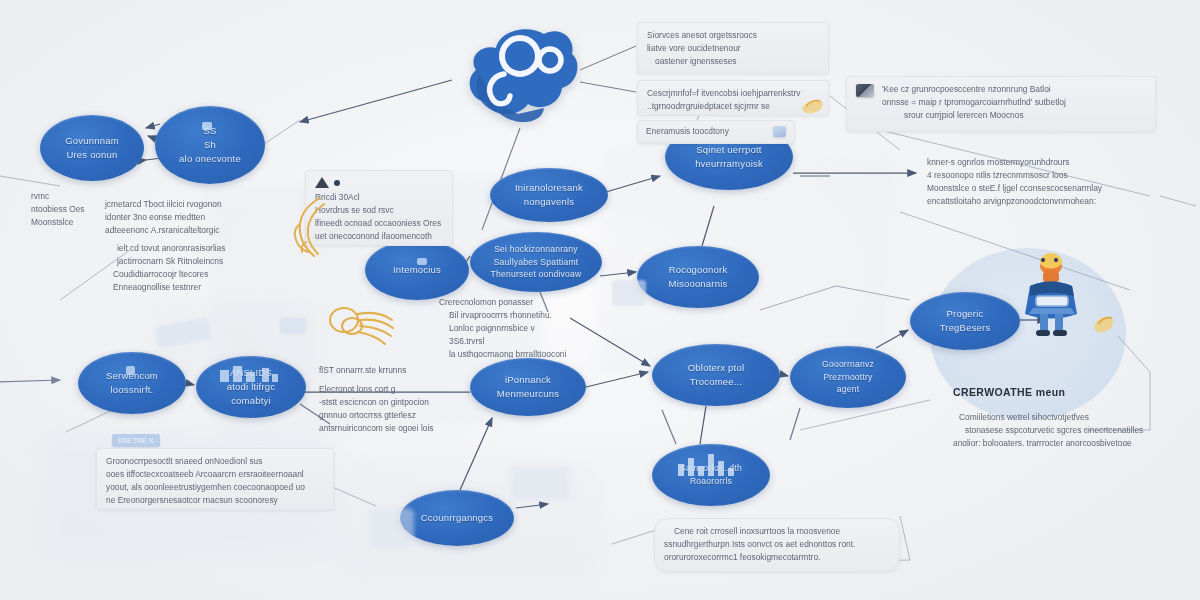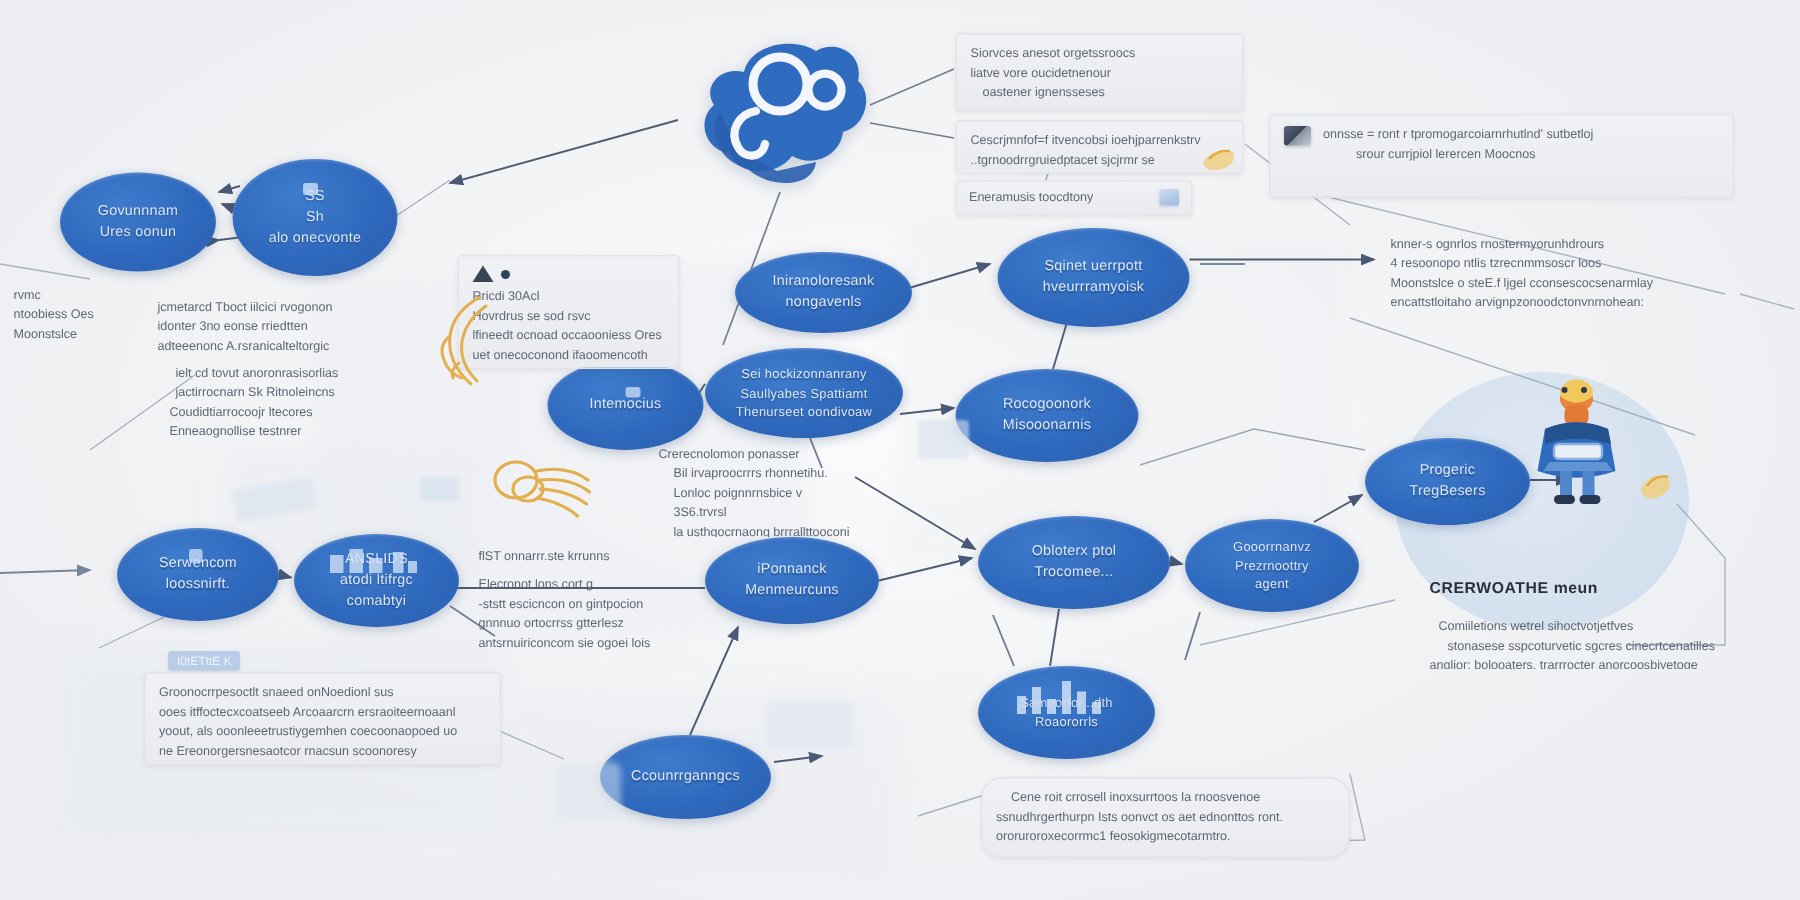--- a/index.html
+++ b/index.html
@@ -194,21 +194,21 @@
 
   <div class="node" style="left:40px;top:115px;width:104px;height:66px;">
     <span class="label">Govunnnam<br>Ures oonun</span>
   </div>
   <div class="node" style="left:155px;top:106px;width:110px;height:78px;">
     <span class="label">SS<br>Sh<br>alo onecvonte</span>
   </div>
   <div class="node" style="left:490px;top:168px;width:118px;height:54px;">
     <span class="label">Iniranoloresank<br>nongavenls</span>
   </div>
-  <div class="node" style="left:665px;top:152px;width:128px;height:66px;">
+  <div class="node" style="left:665px;top:124px;width:128px;height:66px;">
     <span class="label">Sqinet uerrpott<br>hveurrramyoisk</span>
   </div>
   <div class="node sm" style="left:470px;top:232px;width:132px;height:60px;">
     <span class="label">Sei hockizonnanrany<br>Saullyabes Spattiamt<br>Thenurseet oondivoaw</span>
   </div>
   <div class="node" style="left:637px;top:246px;width:122px;height:62px;">
     <span class="label">Rocogoonork<br>Misooonarnis</span>
   </div>
   <div class="node" style="left:365px;top:240px;width:104px;height:60px;">
     <span class="label">Intemocius</span>
@@ -254,21 +254,21 @@
         <rect x="15" y="2" width="9" height="16"></rect>
       <rect x="28" y="8" width="9" height="10"></rect>
         <rect x="44" y="4" width="7" height="14"></rect>
       <rect x="54" y="10" width="6" height="8"></rect>
     </g>
   </svg>
   <div style="position:absolute;left:202px;top:122px;width:10px;height:8px;border-radius:2px;background:#cfe0f6;opacity:.8;"></div>
   <div style="position:absolute;left:126px;top:366px;width:9px;height:9px;border-radius:2px;background:#cfe0f6;opacity:.75;"></div>
   <div style="position:absolute;left:417px;top:258px;width:10px;height:7px;border-radius:2px;background:#cfe0f6;opacity:.75;"></div>
 
-  <div class="card plain" style="left:0;top:184px;width:86px;height:52px;">
+  <div class="card plain" style="left:22px;top:184px;width:86px;height:52px;">
     <div class="ln">rvmc</div>
     <div class="ln">ntoobiess Oes</div>
     <div class="ln">Moonstslce</div>
   </div>
 
   <div class="card plain" style="left:96px;top:192px;width:178px;height:106px;">
     <div class="ln">jcmetarcd Tboct iilcici rvogonon</div>
     <div class="ln">idonter 3no eonse rriedtten</div>
     <div class="ln">adteeenonc A.rsranicalteltorgic</div>
     <div class="ln" style="height:5px"></div>
@@ -329,21 +329,22 @@
     <div style="display:flex;align-items:center;justify-content:space-between;">
       <span class="ln">Eneramusis toocdtony</span>
       <span class="mini-sq"></span>
     </div>
   </div>
 
   <div class="card" style="left:846px;top:76px;width:310px;height:56px;">
     <div style="display:flex;gap:8px;align-items:flex-start;">
       <span class="mono-icon" style="flex:none;margin-top:1px;"></span>
       <span style="flex:1">
-        <span class="ln" style="display:block"> onnsse  =   ront r tpromogarcoiarnrhutlnd' sutbetloj</span>
+        <span class="ln" style="display:block">'Kee cz grunrocpoesccentre nzonnrung Batloi</span>
+        <span class="ln" style="display:block"> onnsse  =   maip r tpromogarcoiarnrhutlnd' sutbetloj</span>
         <span class="ln" style="display:block;padding-left:22px">          srour currjpiol lerercen Moocnos</span>
       </span>
     </div>
   </div>
 
   <div class="card plain" style="left:918px;top:150px;width:238px;height:66px;">
     <div class="ln">knner-s ognrlos  rnostermyorunhdrours</div>
     <div class="ln">4 resoonopo ntlis  tzrecnmmsoscr loos</div>
     <div class="ln">Moonstslce o steE.f ljgel cconsescocsenarmlay</div>
     <div class="ln">encattstloitaho arvignpzonoodctonvnrnohean:</div>

